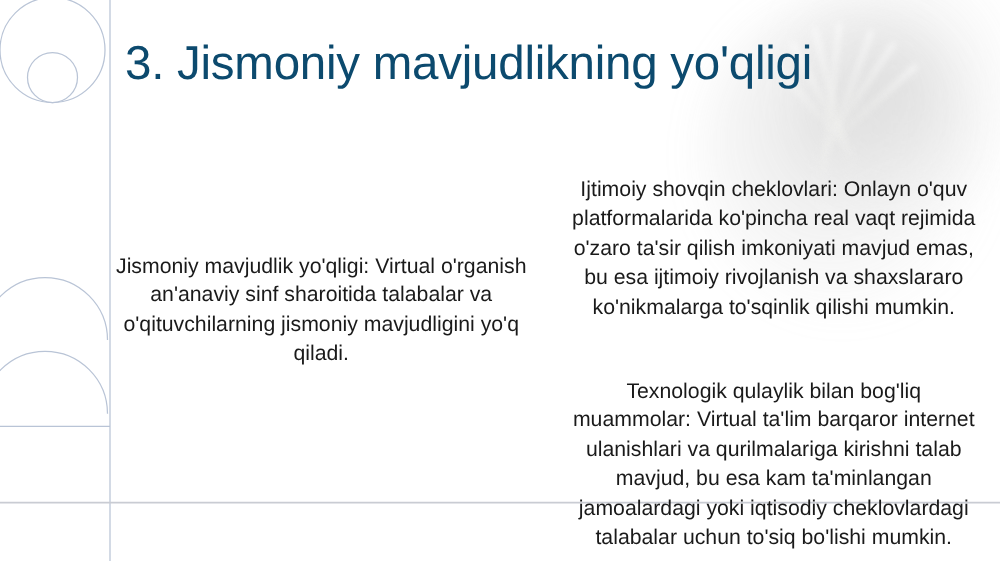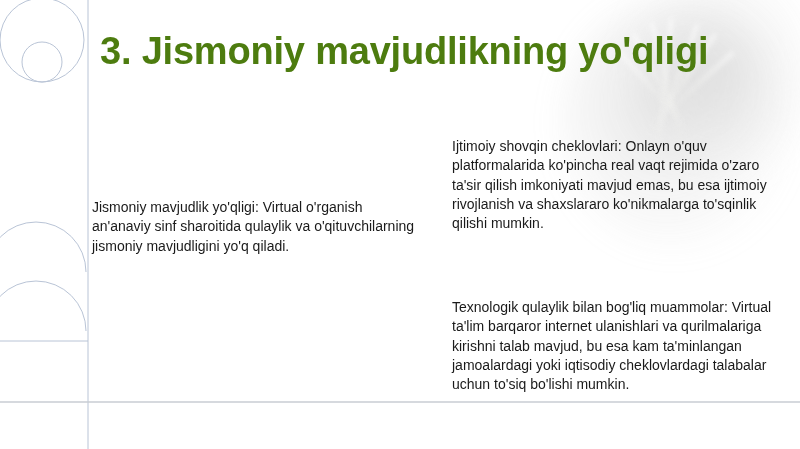--- a/index.html
+++ b/index.html
@@ -71,31 +71,32 @@
   }
 
   
   #title {
     position: absolute;
     left: 100px;
     top: 4px;
     width: 690px;
     font-size: 38px;
     line-height: 1.16;
-    font-weight: 700;
-    color: #4d7c0f;
+    font-weight: 400;
+    color: #0c4a6e;
     letter-spacing: -0.2px;
     white-space: nowrap;
   }
 
   
   .body-text {
     position: absolute;
+    text-align: center;
     color: #1a1a1a;
-    font-size: 14px;
+    font-size: 17px;
     line-height: 1.38;
     font-weight: 400;
   }
   #block-left   { left: 92px;  top: 184px; width: 330px; }
   #block-topright    { left: 452px; top: 123px; width: 334px; }
   #block-bottomright { left: 452px; top: 284px; width: 334px; }
 </style>
 </head>
 <body>
 
@@ -120,19 +121,19 @@
       <path d="M -14 272 A 50 50 0 0 1 86 272"></path>
       <path d="M -14 331 A 50 50 0 0 1 86 331"></path>
       <line x1="0" y1="341" x2="88" y2="341"></line>
       <line x1="88" y1="0" x2="88" y2="449"></line>
     </g>
     <line x1="0" y1="402" x2="800" y2="402" stroke="#c9ccd3" stroke-width="1.4"></line>
   </svg>
 
   <h1 id="title">3. Jismoniy mavjudlikning yo'qligi</h1>
 
-  <p class="body-text" id="block-left">Jismoniy mavjudlik yo'qligi: Virtual o'rganish an'anaviy sinf sharoitida qulaylik va o'qituvchilarning jismoniy mavjudligini yo'q qiladi.</p>
+  <p class="body-text" id="block-left">Jismoniy mavjudlik yo'qligi: Virtual o'rganish an'anaviy sinf sharoitida talabalar va o'qituvchilarning jismoniy mavjudligini yo'q qiladi.</p>
 
   <p class="body-text" id="block-topright">Ijtimoiy shovqin cheklovlari: Onlayn o'quv platformalarida ko'pincha real vaqt rejimida o'zaro ta'sir qilish imkoniyati mavjud emas, bu esa ijtimoiy rivojlanish va shaxslararo ko'nikmalarga to'sqinlik qilishi mumkin.</p>
 
   <p class="body-text" id="block-bottomright">Texnologik qulaylik bilan bog'liq muammolar: Virtual ta'lim barqaror internet ulanishlari va qurilmalariga kirishni talab mavjud, bu esa kam ta'minlangan jamoalardagi yoki iqtisodiy cheklovlardagi talabalar uchun to'siq bo'lishi mumkin.</p>
 
 </div>
 
 </body></html>

